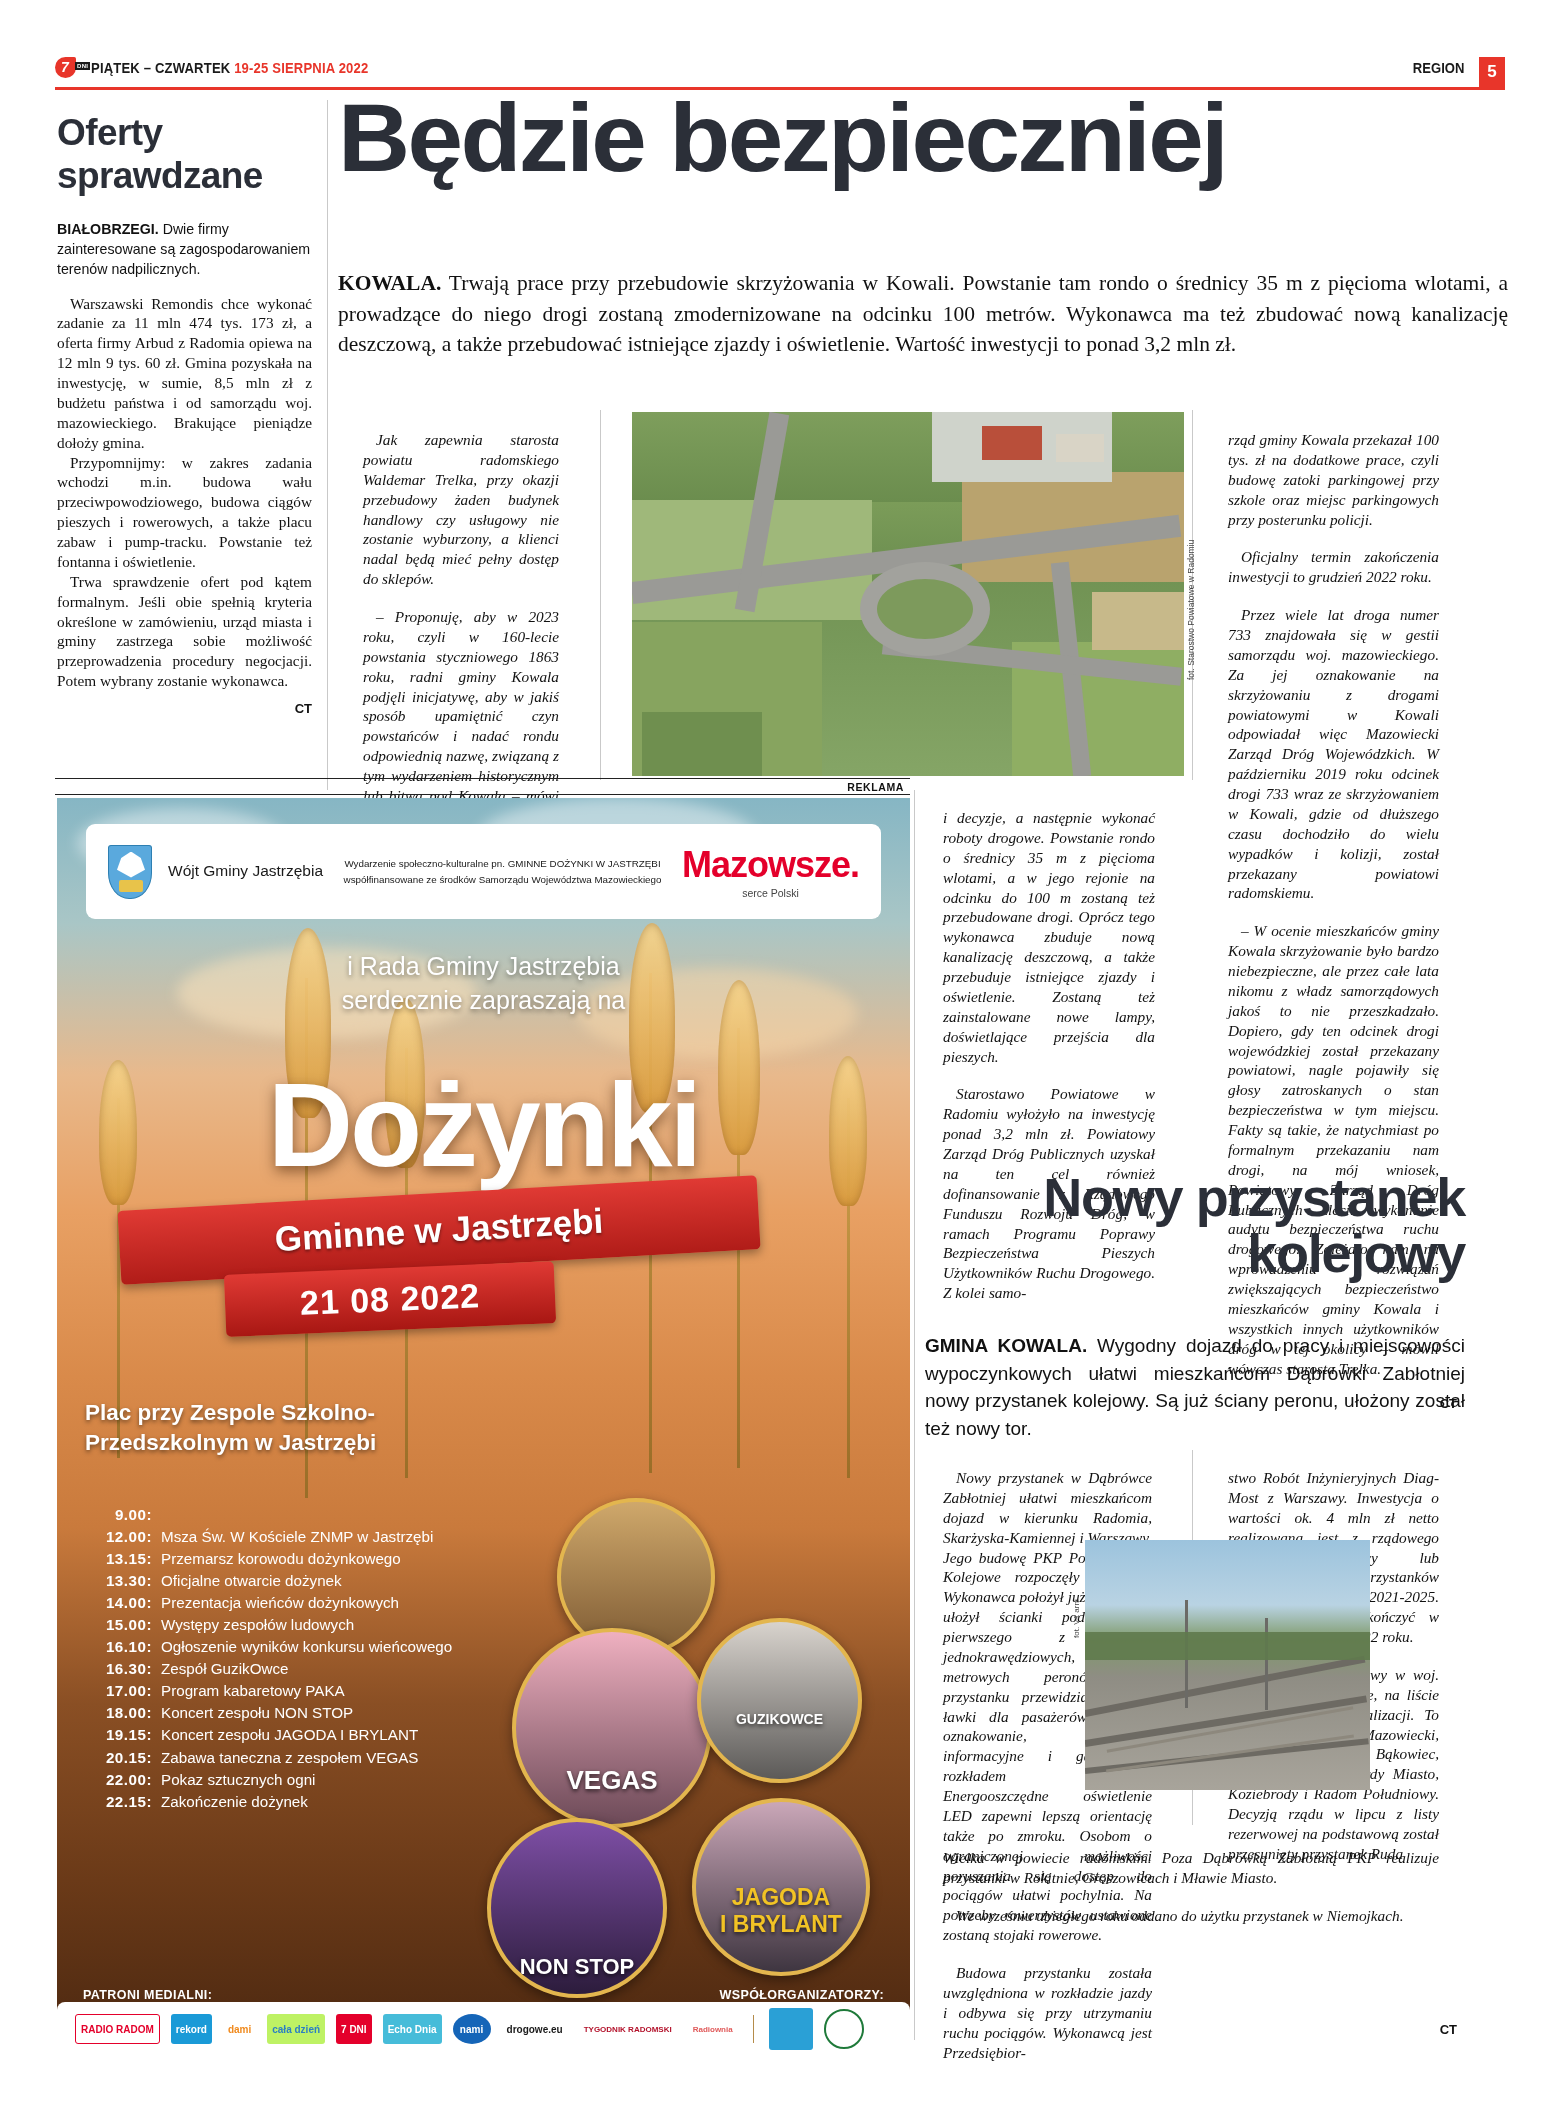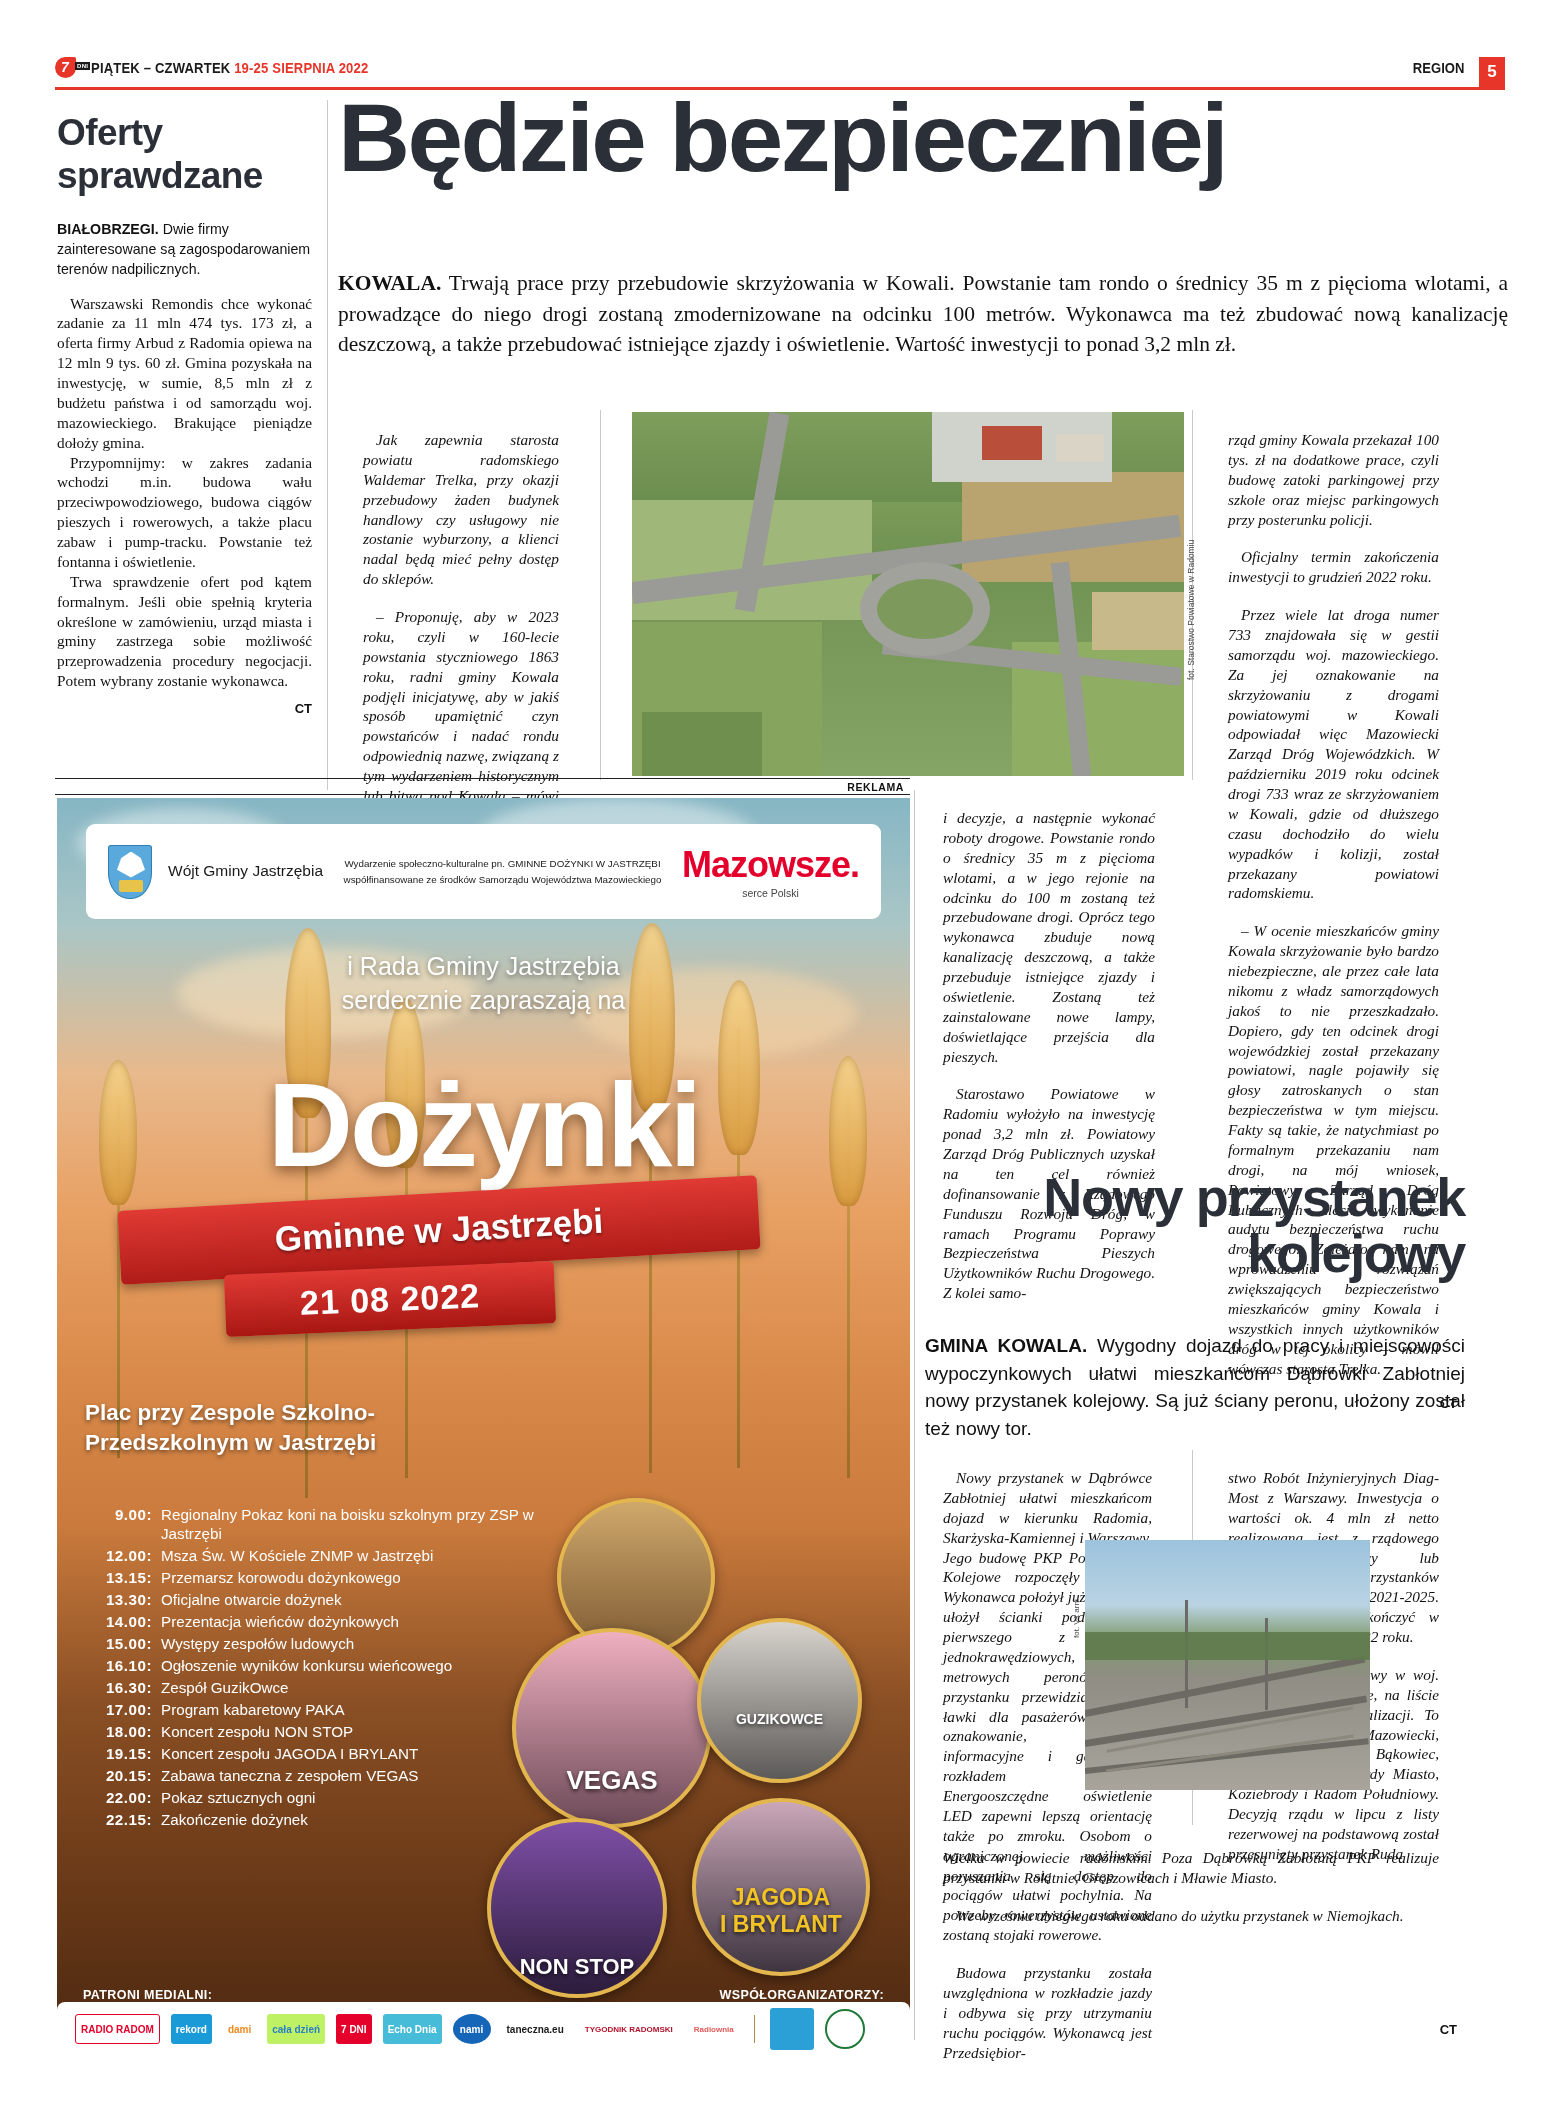--- a/index.html
+++ b/index.html
@@ -504,21 +504,20 @@
   </div>
   <div class="datebar">
     <span>21 08 2022</span>
   </div>
 
   <div class="venue">Plac przy Zespole Szkolno- Przedszkolnym w Jastrzębi</div>
 
   <div class="schedule">
     <div class="sched-row">
         <span class="sched-time">9.00:</span>
-        <span class="sched-desc">Regionalny Pokaz koni na boisku szkolnym przy ZSP w Jastrzębi</span>
       </div>
     <div class="sched-row">
         <span class="sched-time">12.00:</span>
         <span class="sched-desc">Msza Św. W Kościele ZNMP w Jastrzębi</span>
       </div>
     <div class="sched-row">
         <span class="sched-time">13.15:</span>
         <span class="sched-desc">Przemarsz korowodu dożynkowego</span>
       </div>
     <div class="sched-row">
@@ -587,21 +586,21 @@
   </div>
 
   <div class="logo-strip">
     <span class="plogo" style="background:#fff;color:#e4002b;border:1px solid #e4002b;">RADIO RADOM</span>
     <span class="plogo" style="background:#1a9ad7;color:#fff;">rekord</span>
     <span class="plogo" style="background:#fff;color:#f08a1e;">dami</span>
     <span class="plogo" style="background:#bef264;color:#2b7fc4;">cała dzień</span>
     <span class="plogo" style="background:#e4002b;color:#fff;">7 DNI</span>
     <span class="plogo" style="background:#46bcd9;color:#fff;">Echo Dnia</span>
     <span class="plogo" style="background:#1565b8;color:#fff;border-radius:50%;width:38px;">nami</span>
-    <span class="plogo" style="background:#fff;color:#1a1a1a;">taneczna.eu</span>
+    <span class="plogo" style="background:#fff;color:#1a1a1a;">drogowe.eu</span>
     <span class="plogo" style="background:#fff;color:#b3122b;font-size:8px;">TYGODNIK RADOMSKI</span>
     <span class="plogo" style="background:#fff;color:#e05a5a;font-size:8px;">Radiownia</span>
     <span style="width:1px;height:28px;background:#b58c4a;margin:0 4px;"></span>
     <span class="plogo" style="background:#2aa0d6;color:#fff;width:44px;height:42px;font-size:7px;text-align:center;"></span>
     <span class="plogo" style="background:#fff;color:#1f7a3a;border:2px solid #1f7a3a;border-radius:50%;width:40px;height:40px;font-size:7px;"></span>
   </div>
 </div>
 
 <div class="headline2">
   <span>Nowy przystanek</span><br>

